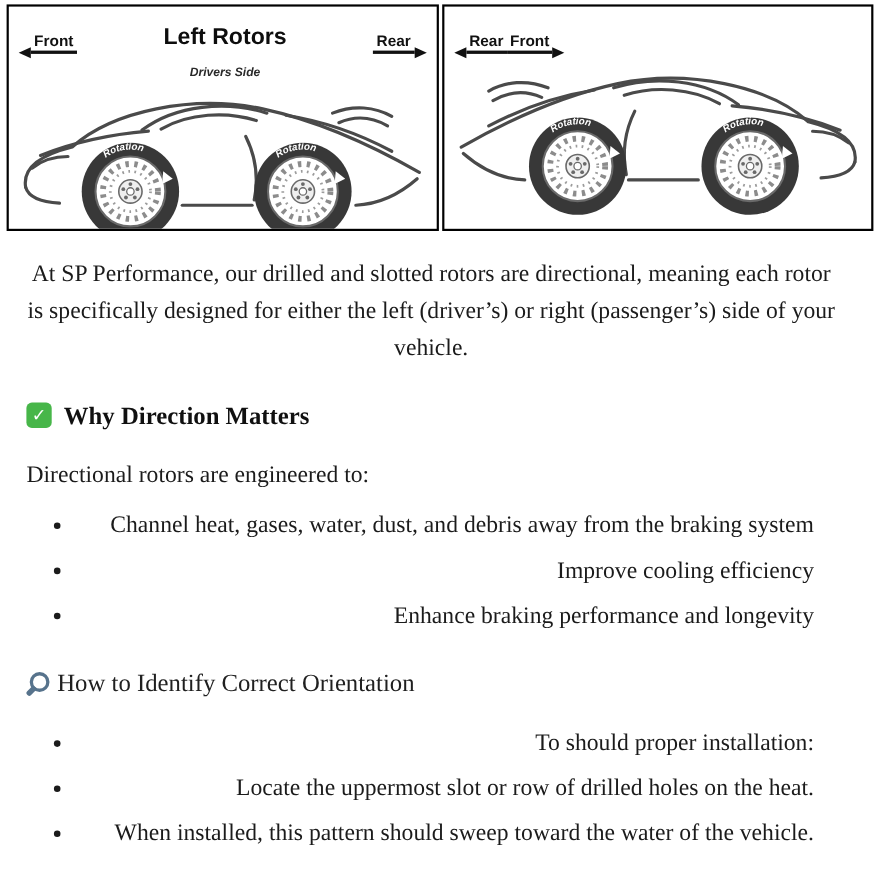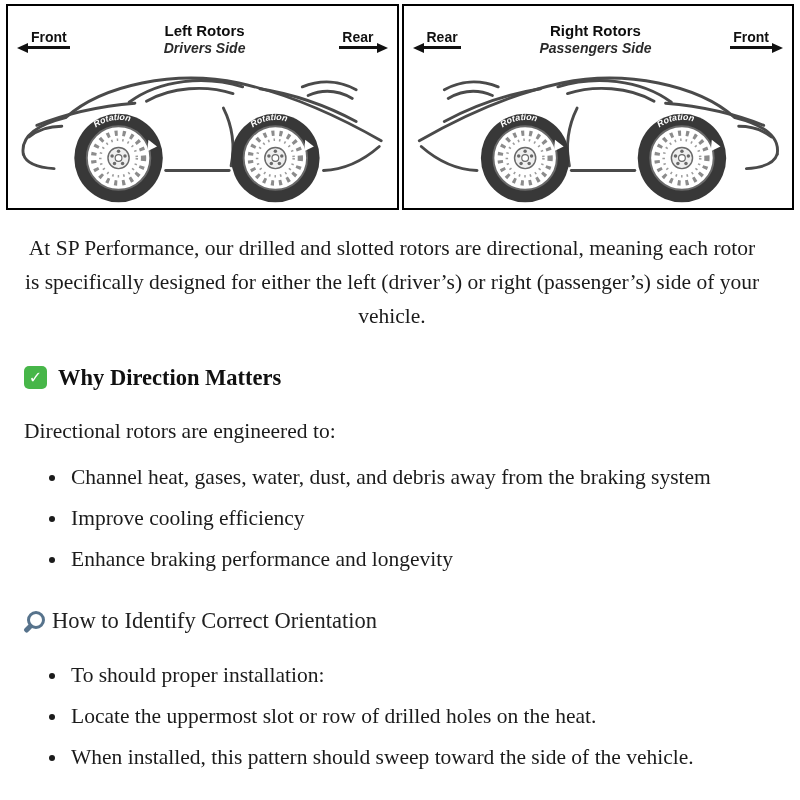--- a/index.html
+++ b/index.html
@@ -9,32 +9,32 @@
   .figure{display:flex;padding:4px 6px 0 6px;}
   .panel{flex:1;border:2px solid #000;height:206px;box-sizing:border-box;background:#fff;overflow:hidden;}
   .panel + .panel{margin-left:3px;}
   .panel-header{display:grid;grid-template-columns:auto 1fr auto;align-items:start;padding:20px 9px 0 9px;}
   .dir{display:flex;align-items:flex-end;margin-top:4px;}
   .dir-label{font-family:"Liberation Sans",sans-serif;font-weight:bold;font-size:14px;line-height:1.05;border-bottom:3px solid #111;padding:0 3px 1px 3px;color:#111;}
   .tri{width:0;height:0;border-top:5px solid transparent;border-bottom:5px solid transparent;margin-bottom:-4px;}
   .tri-left{border-right:11px solid #111;}
   .tri-right{border-left:11px solid #111;}
   .panel-title-block{text-align:center;font-family:"Liberation Sans",sans-serif;margin-top:-3px;}
-  .panel-title{font-size:15px;font-weight:bold;line-height:1.05;color:#0d0d0d;}
-  .panel-subtitle{font-size:14px;font-weight:bold;font-style:italic;color:#2a2a2a;margin-top:1px;}
+  .panel-title{font-size:21px;font-weight:bold;line-height:1.05;color:#0d0d0d;}
+  .panel-subtitle{font-size:11px;font-weight:bold;font-style:italic;color:#2a2a2a;margin-top:15px;}
   .car-svg{display:block;width:100%;height:152px;margin-top:2px;}
 
   
   .content{padding:12px 36px 24px 24px;font-size:21.5px;line-height:1.58;}
   .intro{margin:10px 0 22px 0;max-width:736px;text-align:center;}
   h2.sec{display:flex;align-items:center;gap:11px;font-size:22.5px;margin:26px 0 20px 0;font-weight:bold;color:#101010;}
   h2.sec-plain{font-weight:normal;color:#202020;gap:5px;}
   .lead{margin:12px 0 12px 0;}
   ul.blist{margin:0 0 24px 0;padding-left:44px;max-width:672px;}
-  ul.blist li{margin:0 0 7px 0;padding-left:3px;}
+  ul.blist li{margin:0 0 7px 0;padding-left:3px;text-align:right;}
 
   
   .check-icon{display:inline-flex;align-items:center;justify-content:center;width:23px;height:23px;background:#47b649;border-radius:5px;color:#fff;font-size:16px;font-weight:bold;font-family:"DejaVu Sans",sans-serif;flex:0 0 auto;}
   
   .mag-icon{position:relative;width:23px;height:23px;display:inline-block;flex:0 0 auto;}
   .mag-icon::before{content:"";position:absolute;top:1px;right:2px;width:12px;height:12px;border:3px solid #57738c;border-radius:50%;box-sizing:content-box;}
   .mag-icon::after{content:"";position:absolute;left:2px;bottom:0px;width:4.5px;height:10px;background:#57738c;border-radius:2px;transform:rotate(45deg);}
 </style>
 </head>
 <body>
@@ -107,24 +107,20 @@
         <polygon points="31,-19 40,-12 30,-7" fill="#fff"></polygon>
       </g>
     </svg>
   </div>
 
   <div class="panel">
     <div class="panel-header">
       <div class="dir">
         <span class="tri tri-left"></span>
         <span class="dir-label">Rear</span>
-      </div>
-      <div class="panel-title-block">
-        <div class="panel-title">Right Rotors</div>
-        <div class="panel-subtitle">Passengers Side</div>
       </div>
       <div class="dir">
         <span class="dir-label">Front</span>
         <span class="tri tri-right"></span>
       </div>
     </div>
 
     <svg class="car-svg" viewBox="0 0 384 158" xmlns="http://www.w3.org/2000/svg">
       <g transform="translate(384,0) scale(-1,1)">
         <g stroke="#4a4a4a" stroke-width="3" fill="none" stroke-linecap="round">
@@ -198,16 +194,16 @@
   </ul>
 
   <h2 class="sec sec-plain">
     <span class="mag-icon"></span>
     <span>How to Identify Correct Orientation</span>
   </h2>
 
   <ul class="blist">
     <li>To should proper installation:</li>
     <li>Locate the uppermost slot or row of drilled holes on the heat.</li>
-    <li>When installed, this pattern should sweep toward the side of the vehicle.</li>
+    <li>When installed, this pattern should sweep toward the water of the vehicle.</li>
   </ul>
 
 </main>
 
 </body></html>

